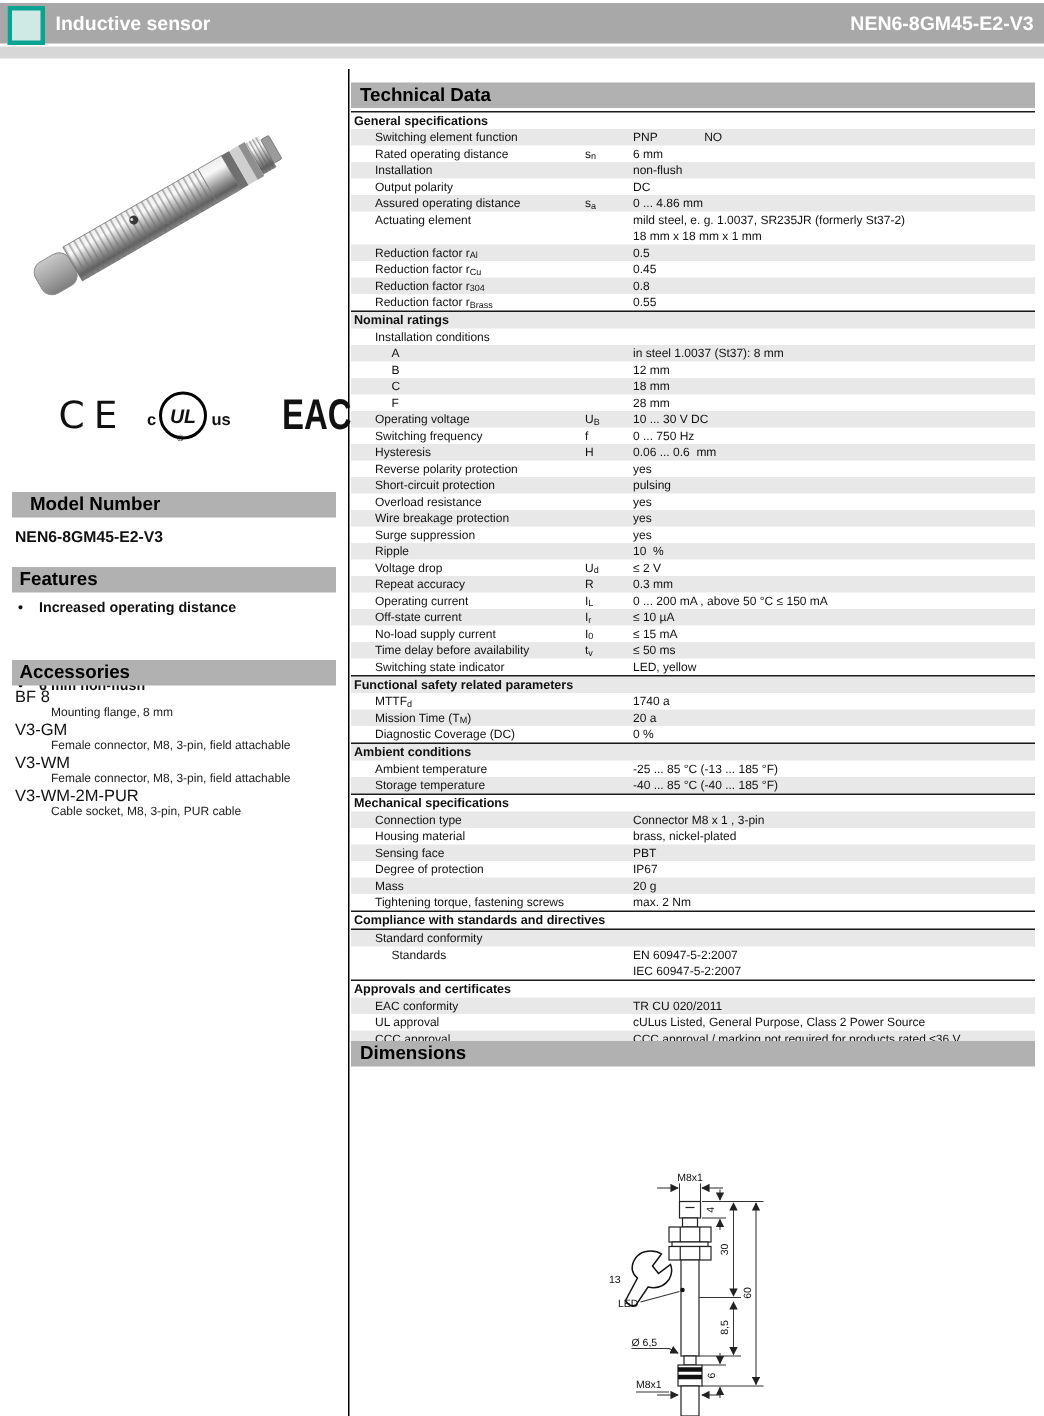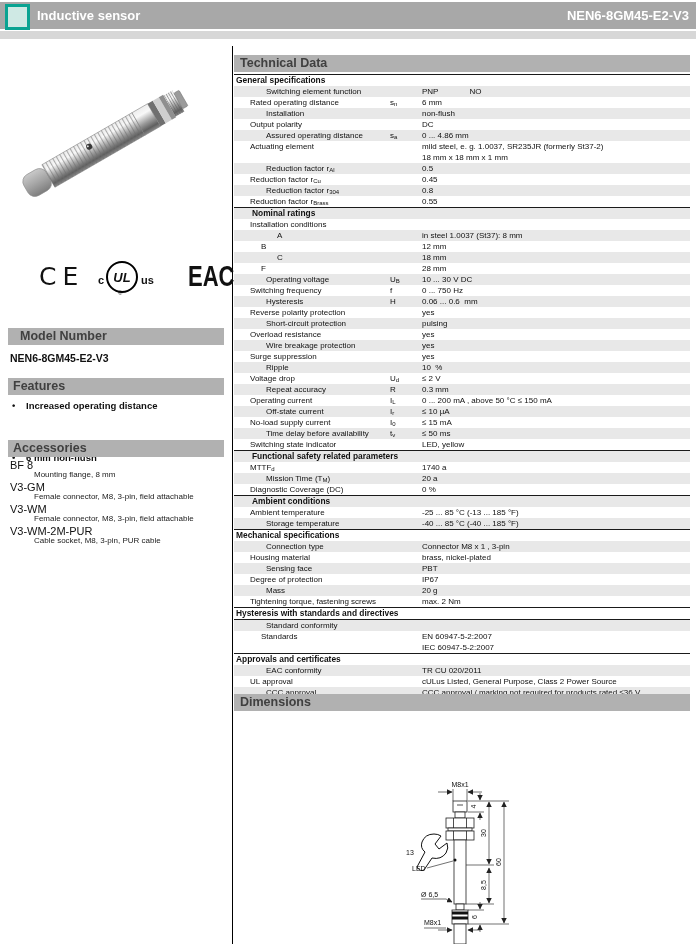--- a/index.html
+++ b/index.html
@@ -7,21 +7,21 @@
        font-family:"Liberation Sans", sans-serif;color:#111;}
   
   .hdr{position:absolute;left:0;top:2px;width:696px;height:27px;background:#a8a8a8;}
   .hdr-strip{position:absolute;left:0;top:31px;width:696px;height:8px;background:#d7d7d7;}
   .hdr-title{position:absolute;left:37px;top:8px;font-size:13px;font-weight:bold;color:#fff;}
   .hdr-model{position:absolute;right:7px;top:8px;font-size:13px;font-weight:bold;color:#fff;}
   .hdr-square{position:absolute;left:5px;top:4px;width:19px;height:20px;background:#cfe9e4;border:3px solid #0aa392;}
   
   .vline{position:absolute;left:232px;top:46px;width:1px;height:898px;background:#000;}
   
-  .bar{position:absolute;background:#b1b1b1;font-weight:bold;color:#404040;box-sizing:border-box;}
+  .bar{position:absolute;background:#b1b1b1;font-weight:bold;color:#000000;box-sizing:border-box;}
   .bar-left{left:8px;width:216px;height:17px;font-size:12.5px;padding:1px 0 0 5px;}
   .bar-right{left:234px;width:456px;height:17px;font-size:12.5px;padding:1px 0 0 6px;}
   
   .photo{position:absolute;left:8px;top:30px;}
   .certs{position:absolute;left:12px;top:256px;width:232px;height:44px;}
   .ce{position:absolute;left:27px;top:6px;font-family:"DejaVu Sans",sans-serif;font-size:25px;letter-spacing:6px;}
   .ulwrap{position:absolute;left:86px;top:4px;width:62px;height:36px;}
   .ul-c{position:absolute;left:0;top:14px;font-size:11px;font-weight:bold;}
   .ul-circle{position:absolute;left:8px;top:1px;width:28px;height:28px;border:2.5px solid #000;border-radius:50%;
              display:flex;align-items:center;justify-content:center;font-size:13px;font-weight:bold;font-style:italic;}
@@ -32,21 +32,21 @@
   .feat-item{position:absolute;left:12px;font-size:9.5px;font-weight:bold;}
   .feat-item .blt{display:inline-block;width:14px;}
   .acc-list{position:absolute;left:10px;top:460px;width:214px;}
   .acc-item{margin-bottom:3px;}
   .acc-name{font-size:11px;font-weight:normal;line-height:10px;}
   .acc-desc{font-size:8px;line-height:9px;color:#222;margin-left:24px;}
   
   .ttable{position:absolute;left:234px;top:74px;width:456px;}
   .t-row{position:relative;height:11px;line-height:11px;font-size:8px;}
   .t-row.h2{height:22px;}
-  .t-row.shaded{background:#e8e8e8;padding-left:16px;}
+  .t-row.shaded{background:#e8e8e8;}
   .t-row.rule{border-top:1px solid #1a1a1a;}
   .t-row.section .lbl{font-weight:bold;font-size:8.4px;}
   .lbl{display:inline-block;white-space:nowrap;}
   .ind0{padding-left:2px;}.ind1{padding-left:16px;}.ind2{padding-left:27px;}
   .sym{position:absolute;left:156px;top:0;}
   .val{position:absolute;left:188px;top:0;white-space:pre-wrap;width:266px;}
   sub{font-size:6px;vertical-align:-1px;line-height:0;}
   
   .dims{position:absolute;left:380px;top:772px;}
   .dtxt{font-size:7px;fill:#111;font-family:"Liberation Sans",sans-serif;}
@@ -179,21 +179,21 @@
     <div class="t-row shaded rule section"><span class="lbl ind0">Ambient conditions</span></div>
     <div class="t-row"><span class="lbl ind1">Ambient temperature</span><span class="val">-25 ... 85 °C (-13 ... 185 °F)</span></div>
     <div class="t-row shaded"><span class="lbl ind1">Storage temperature</span><span class="val">-40 ... 85 °C (-40 ... 185 °F)</span></div>
     <div class="t-row rule section"><span class="lbl ind0">Mechanical specifications</span></div>
     <div class="t-row shaded"><span class="lbl ind1">Connection type</span><span class="val">Connector M8 x 1 , 3-pin</span></div>
     <div class="t-row"><span class="lbl ind1">Housing material</span><span class="val">brass, nickel-plated</span></div>
     <div class="t-row shaded"><span class="lbl ind1">Sensing face</span><span class="val">PBT</span></div>
     <div class="t-row"><span class="lbl ind1">Degree of protection</span><span class="val">IP67</span></div>
     <div class="t-row shaded"><span class="lbl ind1">Mass</span><span class="val">20 g</span></div>
     <div class="t-row"><span class="lbl ind1">Tightening torque, fastening screws</span><span class="val">max. 2 Nm</span></div>
-    <div class="t-row rule section"><span class="lbl ind0">Hysteresis with standards and directives</span></div>
+    <div class="t-row rule section"><span class="lbl ind0">Compliance with standards and directives</span></div>
     <div class="t-row shaded rule"><span class="lbl ind1">Standard conformity</span></div>
     <div class="t-row h2"><span class="lbl ind2">Standards</span><span class="val">EN 60947-5-2:2007
 IEC 60947-5-2:2007</span></div>
     <div class="t-row rule section"><span class="lbl ind0">Approvals and certificates</span></div>
     <div class="t-row shaded"><span class="lbl ind1">EAC conformity</span><span class="val">TR CU 020/2011</span></div>
     <div class="t-row"><span class="lbl ind1">UL approval</span><span class="val">cULus Listed, General Purpose, Class 2 Power Source</span></div>
     <div class="t-row shaded"><span class="lbl ind1">CCC approval</span><span class="val">CCC approval / marking not required for products rated ≤36 V</span></div>
   </div>
 
 <div class="bar bar-right" style="top:694px;">Dimensions</div>

